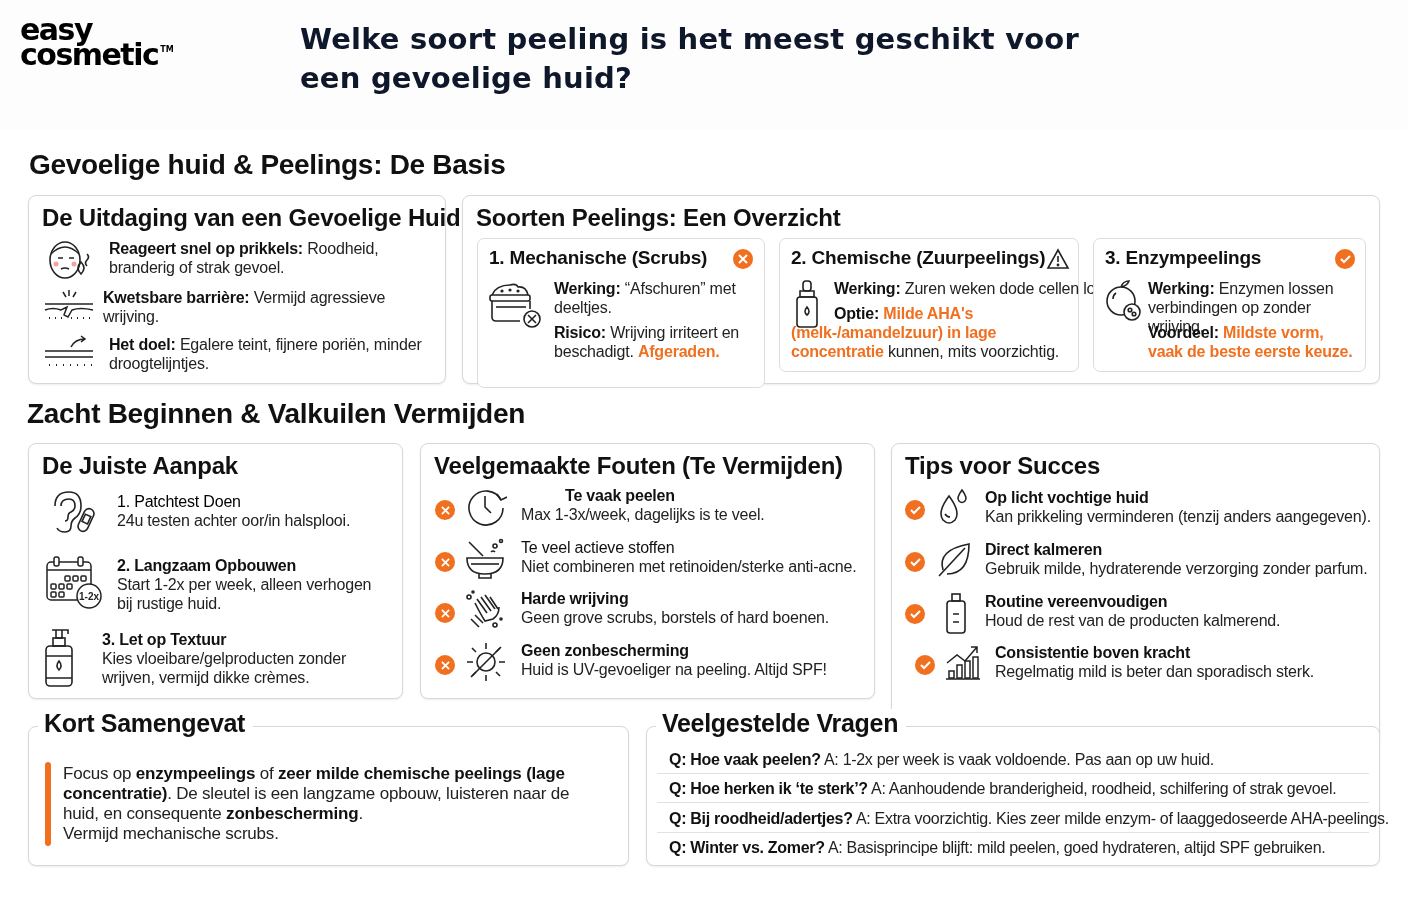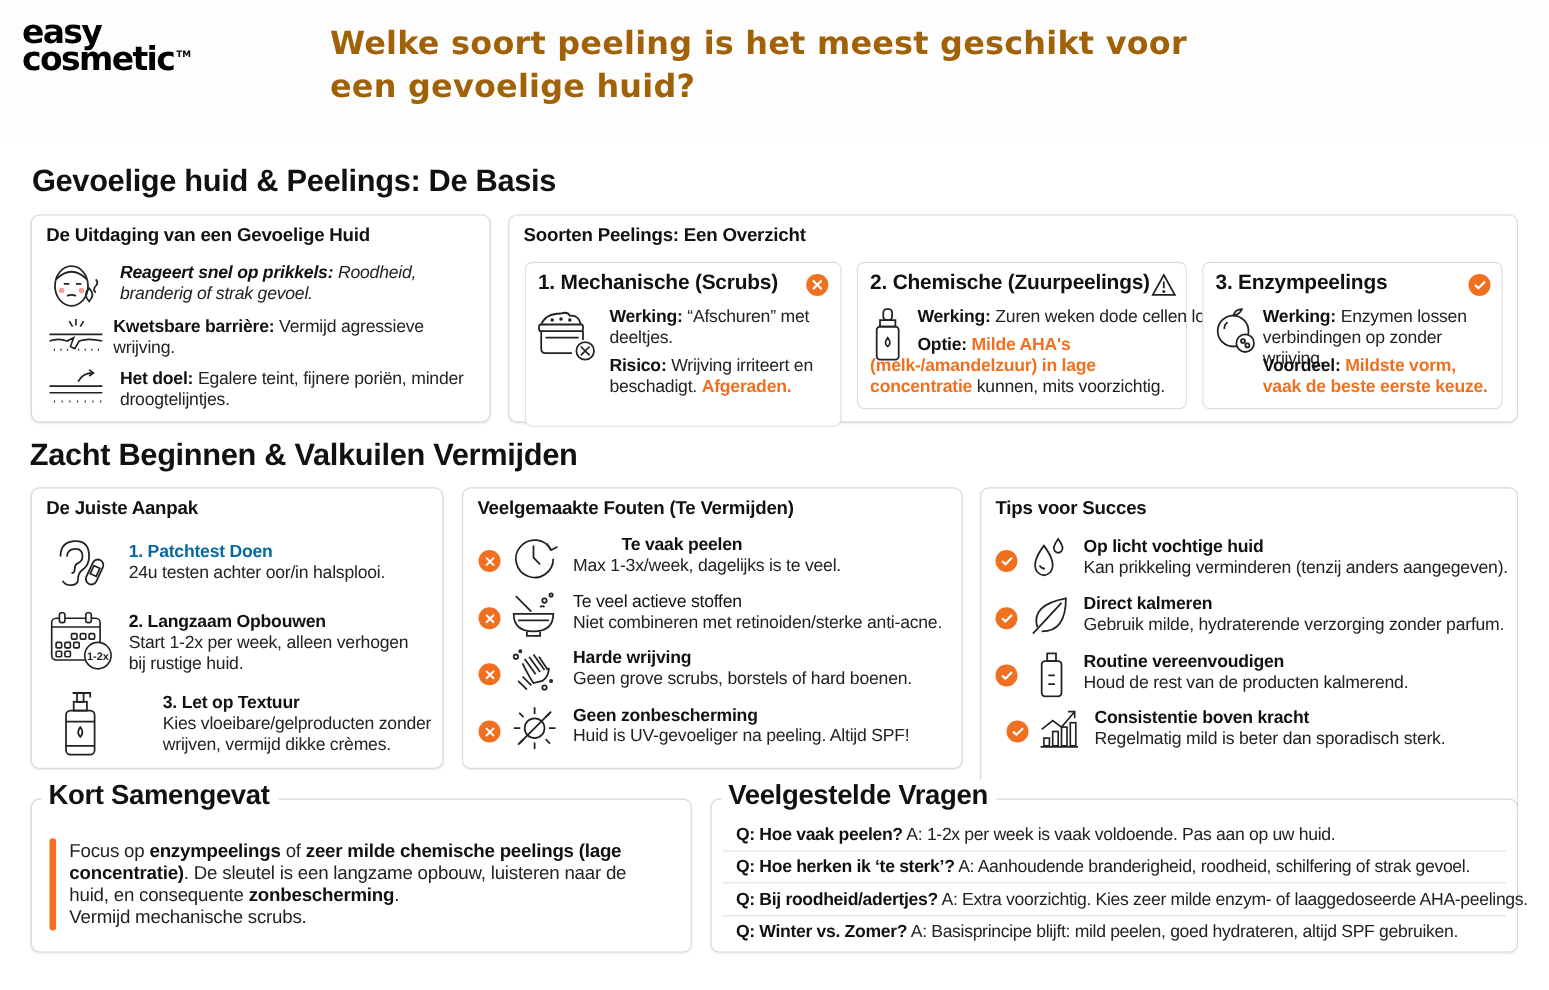--- a/index.html
+++ b/index.html
@@ -6,26 +6,26 @@
   html, body { width: 1408px; height: 900px; background: #ffffff; overflow: hidden; }
   body { font-family: "Liberation Sans", "DejaVu Sans", sans-serif; color: #111; position: relative; }
   .abs { position: absolute; }
 
   
   .header-band { left:0; top:0; width:1408px; height:130px; background:#fdfdfd; }
   .logo { left:20px; top:18px; font-family: "DejaVu Sans", sans-serif; font-weight: 900; color:#000; line-height: 0.82; letter-spacing:-1.5px; }
   .logo .l1 { font-size: 30px; display:block; }
   .logo .l2 { font-size: 30px; display:block; }
   .logo .tm { font-size: 8px; letter-spacing: 0; vertical-align: top; margin-left: 2px; position: relative; top: 4px; }
-  .title { left:300px; top:20px; width:820px; font-family: "DejaVu Sans", sans-serif; font-weight:bold; font-size:29px; line-height:39px; color:#a16207; letter-spacing: 0.2px; }
+  .title { left:300px; top:20px; width:820px; font-family: "DejaVu Sans", sans-serif; font-weight:bold; font-size:29px; line-height:39px; color:#0f172a; letter-spacing: 0.2px; }
 
   .section-title { font-weight: bold; font-size: 28px; color:#111; letter-spacing:-0.3px; }
 
   .card { border: 1.5px solid #d8d8d8; border-radius: 8px; background:#fff; box-shadow: 0 1px 2px rgba(0,0,0,0.08); }
-  .card-title { font-weight: bold; font-size: 17px; color:#111; letter-spacing:-0.2px; white-space: nowrap; }
+  .card-title { font-weight: bold; font-size: 24px; color:#111; letter-spacing:-0.2px; white-space: nowrap; }
 
   .row { position:absolute; display:flex; align-items:flex-start; }
   .txt { font-size: 16px; line-height: 19px; color:#222; letter-spacing:-0.2px; }
   .txt b { color:#111; }
   .orange { color: #f07020; font-weight: bold; }
   .icon svg { display:block; }
 
   .badge { width:20px; height:20px; border-radius:50%; background:#f07020; display:flex; align-items:center; justify-content:center; }
 
   .subcard { position:absolute; border:1.5px solid #dcdcdc; border-radius:7px; background:#fff; }
@@ -46,21 +46,21 @@
   <span class="l1">easy</span>
   <span class="l2"><span>cosmetic</span><span class="tm">TM</span></span>
 </div>
 <div class="abs title">Welke soort peeling is het meest geschikt voor een gevoelige huid?</div>
 
 <div class="abs section-title" style="left:29px; top:149px;">Gevoelige huid &amp; Peelings: De Basis</div>
 
 <div class="abs card" style="left:28px; top:195px; width:418px; height:189px;">
   <div class="abs card-title" style="left:13px; top:8px;">De Uitdaging van een Gevoelige Huid</div>
 
-  <div class="row" style="left:14px; top:40px;font-style:italic;">
+  <div class="row" style="left:14px; top:40px;">
     <span class="icon">
       <svg width="52" height="46" viewBox="0 0 52 46" fill="none" stroke="#222" stroke-width="1.6">
         <ellipse cx="22" cy="24" rx="15" ry="18"></ellipse>
         <path d="M8 18 Q22 4 36 18"></path>
         <path d="M15 22 h5 M26 22 h5"></path>
         <path d="M18 33 q4 -2 8 0"></path>
         <circle cx="13" cy="28" r="2.5" fill="#f3a0a0" stroke="none"></circle>
         <circle cx="31" cy="28" r="2.5" fill="#f3a0a0" stroke="none"></circle>
         <path d="M38 26 q-6 6 0 12 q6 -6 0 -12z"></path>
         <path d="M44 18 q3 3 0 6 q-3 3 0 6"></path>
@@ -172,21 +172,21 @@
   <div class="row" style="left:18px; top:44px;">
     <span class="icon">
       <svg width="50" height="48" viewBox="0 0 50 48" fill="none" stroke="#222" stroke-width="1.6">
         <path d="M8 18 q0 -14 14 -14 q12 0 12 14 q0 8 -6 12 q-4 3 -4 8 q0 6 -6 6 q-6 0 -8 -4"></path>
         <path d="M14 18 q0 -7 8 -7 q6 0 6 7 q0 4 -4 6 q-3 1 -3 5 q0 4 -3 4"></path>
         <rect x="34" y="20" width="10" height="24" rx="5" transform="rotate(25 39 32)"></rect>
         <rect x="36" y="27" width="6" height="8" transform="rotate(25 39 32)"></rect>
       </svg>
     </span>
     <div style="margin-left:20px; margin-top:4px;">
-      <div class="txt" style="font-weight:bold; color:#0369a1;">1. Patchtest Doen</div>
+      <div class="txt" style="font-weight:normal; color:#000000;">1. Patchtest Doen</div>
       <div class="txt" style="width:260px;">24u testen achter oor/in halsplooi.</div>
     </div>
   </div>
 
   <div class="row" style="left:16px; top:112px;">
     <span class="icon">
       <svg width="58" height="54" viewBox="0 0 58 54" fill="none" stroke="#222" stroke-width="1.5">
         <rect x="2" y="6" width="44" height="38" rx="4"></rect>
         <path d="M2 14 h44"></path>
         <rect x="9" y="1" width="5" height="9" rx="2" fill="#fff"></rect>
@@ -202,21 +202,21 @@
         <circle cx="44" cy="40" r="12" fill="#fff"></circle>
         <text x="44" y="44" text-anchor="middle" font-size="10" font-weight="bold" fill="#222" stroke="none" font-family="Liberation Sans, sans-serif">1-2x</text>
       </svg>
     </span>
     <div style="margin-left:14px; margin-top:0px;">
       <div class="txt" style="font-weight:bold; color:#111;">2. Langzaam Opbouwen</div>
       <div class="txt" style="width:260px;">Start 1-2x per week, alleen verhogen bij rustige huid.</div>
     </div>
   </div>
 
-  <div class="row" style="left:27px; top:184px;gap:32px;">
+  <div class="row" style="left:13px; top:184px;">
     <span class="icon">
       <svg width="32" height="60" viewBox="0 0 32 60" fill="none" stroke="#222" stroke-width="1.6">
         <path d="M10 2 h16 v4 M14 2 v8 h6 v-8"></path>
         <rect x="11" y="10" width="12" height="8"></rect>
         <rect x="4" y="18" width="26" height="40" rx="4"></rect>
         <path d="M4 28 h26 M4 50 h26"></path>
         <path d="M17 33 q-4 5 0 9 q4 -4 0 -9z"></path>
       </svg>
     </span>
     <div style="margin-left:28px; margin-top:2px;">

